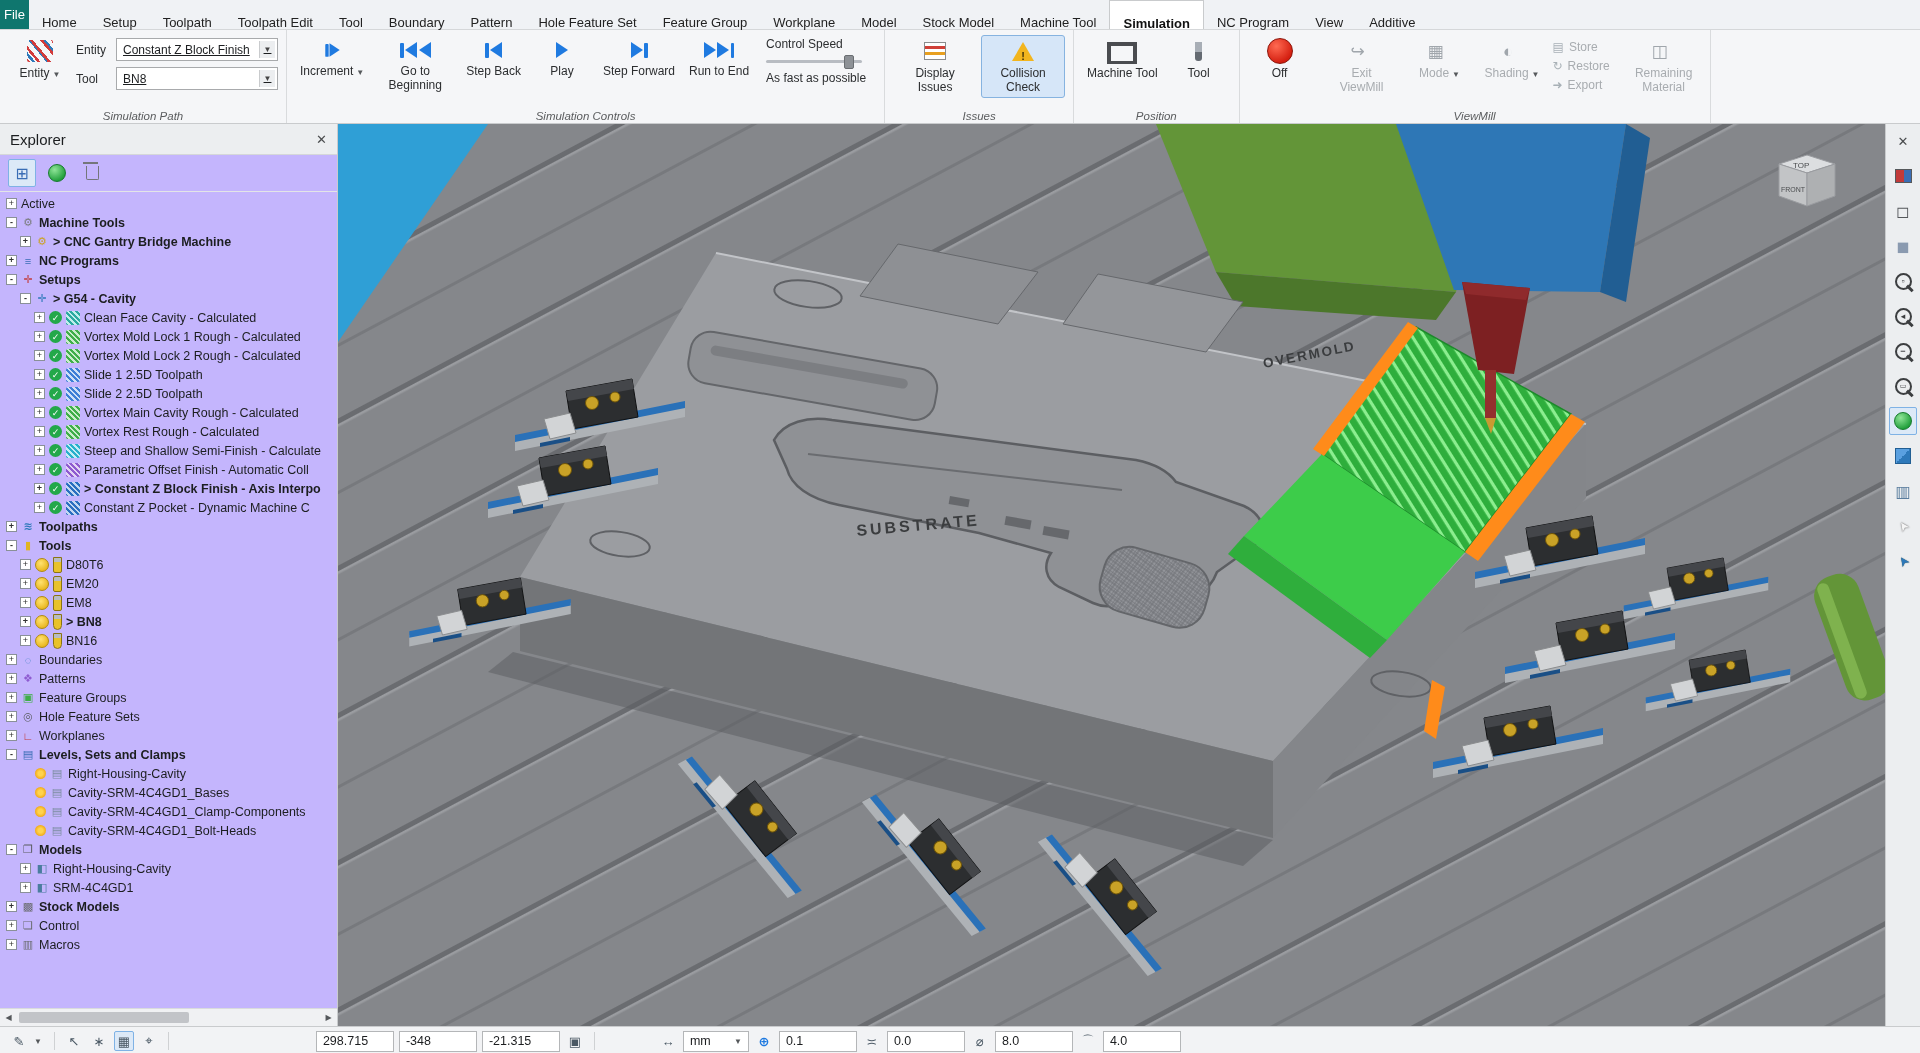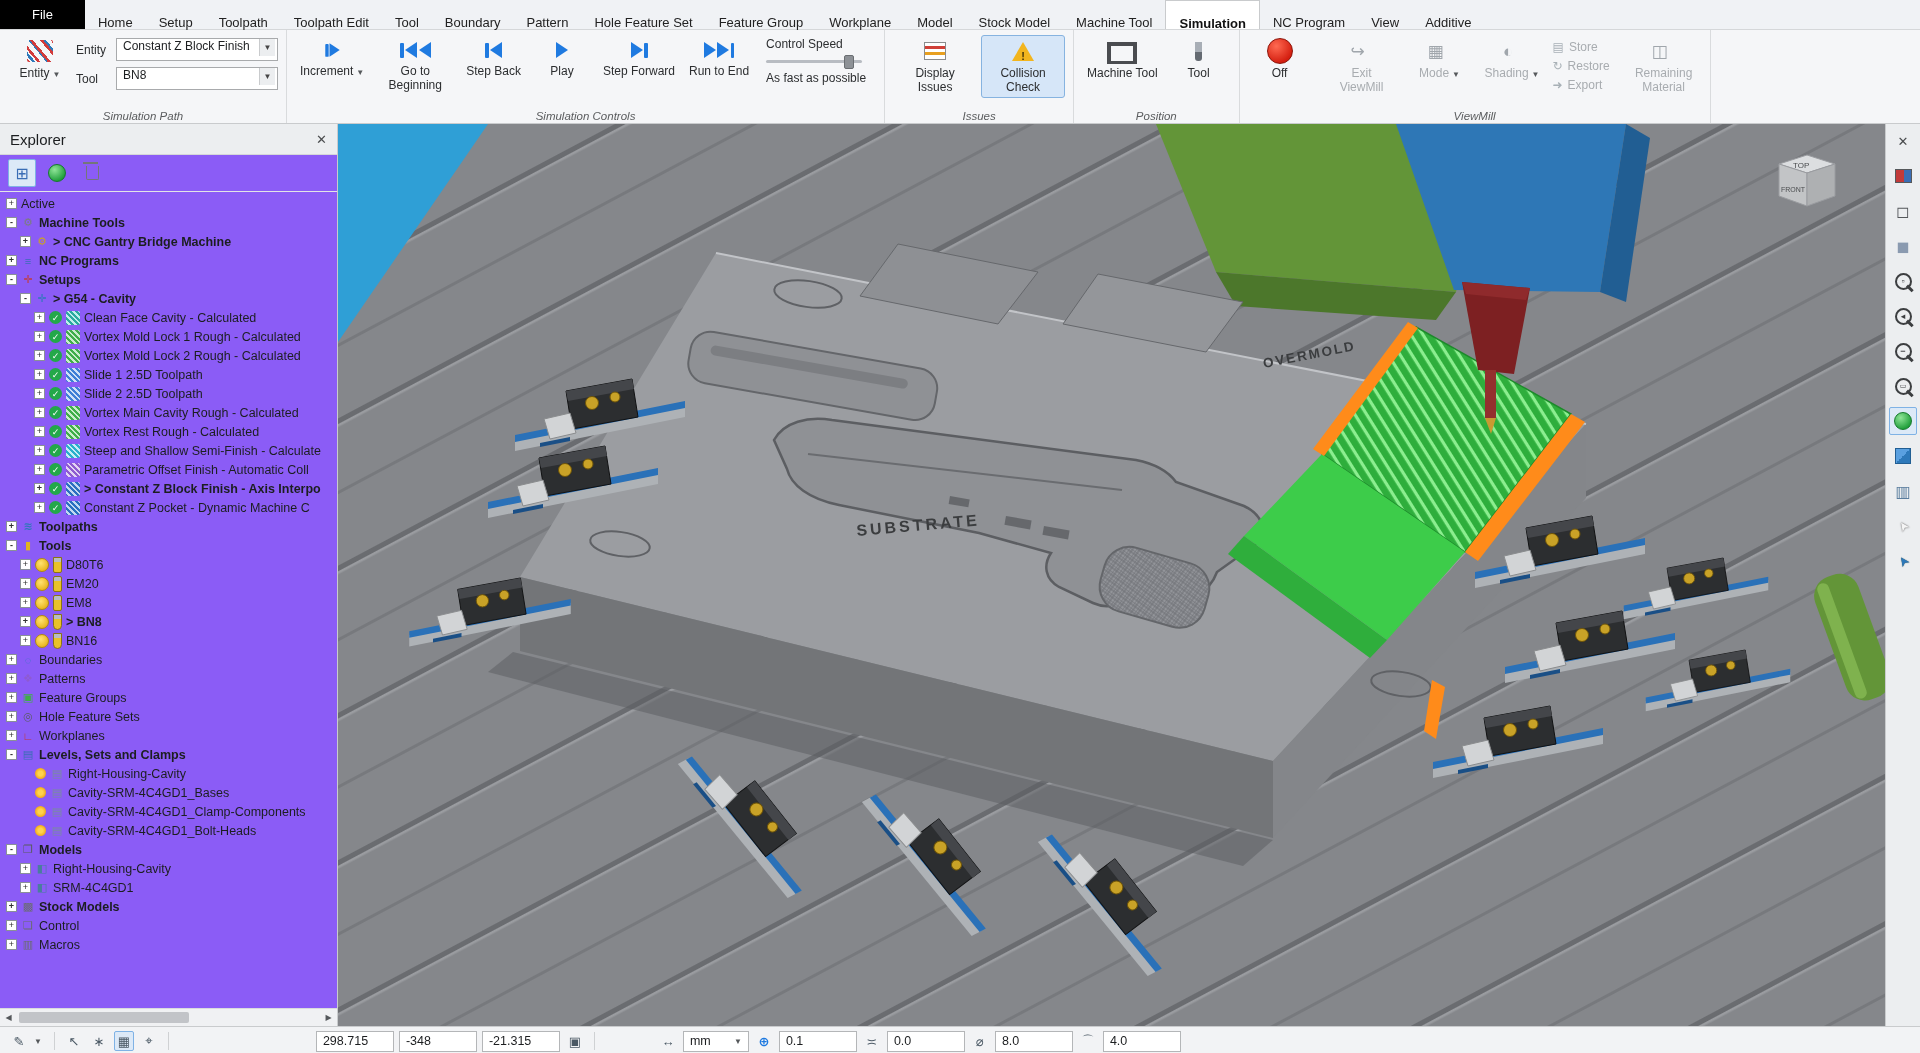--- a/index.html
+++ b/index.html
@@ -2,42 +2,42 @@
 <html><head>
 <meta charset="utf-8">
 <style>
   html,body{margin:0;padding:0;width:1920px;height:1053px;overflow:hidden;
     font-family:"Liberation Sans","DejaVu Sans",sans-serif;background:#fff;}
   #app{width:1920px;height:1053px;display:flex;flex-direction:column;position:relative;}
 
   
   .tabbar{height:29px;background:#f0f2f5;border-bottom:1px solid #d5d7d9;display:flex;align-items:stretch;font-size:13px;flex:none;}
   .tab{padding:8px 13px;line-height:29px;color:#222;cursor:default;white-space:nowrap;}
-  .tab.file{background:#000000;color:#fff;padding:0 32px;}
+  .tab.file{background:#0f766e;color:#fff;padding:0 4px;}
   .tab.active{background:#ffffff;border:1px solid #c9cbcd;border-bottom:none;color:#111;font-weight:bold;}
 
   
   .ribbon{height:93px;background:#f5f6f8;border-bottom:1px solid #c9cbcd;display:flex;flex:none;}
   .rgroup{position:relative;border-right:1px solid #d9dbdd;padding:5px 8px 16px;display:flex;align-items:flex-start;}
   .rg-label{position:absolute;bottom:1px;left:0;width:100%;text-align:center;font-size:11.5px;color:#5a5c5e;white-space:nowrap;font-style:italic;}
   .rg-content{display:flex;gap:4px;align-items:flex-start;}
   .bigbtn{min-width:54px;max-width:74px;display:flex;flex-direction:column;align-items:center;gap:3px;padding:3px 4px;border-radius:3px;border:1px solid transparent;}
   .bigbtn.pressed{background:#d6e6f8;border:1px solid #86b3e0;}
   .blabel{font-size:12px;color:#2c2e30;text-align:center;line-height:1.18;}
   .bigbtn.disabled .blabel{color:#a8acb0;margin-left:8px;}
   .caret{font-size:8px;color:#55585b;margin-left:3px;}
   .ic{height:24px;display:flex;align-items:center;justify-content:center;}
 
   .entity-icon{width:26px;height:22px;border-radius:2px;background:
      repeating-linear-gradient(50deg,#d23b3b 0 2.5px,rgba(0,0,0,0) 2.5px 8px),
      repeating-linear-gradient(50deg,rgba(0,0,0,0) 0 4px,#2e79ba 4px 6.5px,rgba(0,0,0,0) 6.5px 11px);}
   .sp-combos{display:flex;flex-direction:column;gap:6px;margin-top:3px;}
   .combo-row{display:flex;align-items:center;gap:6px;}
   .combo-label{font-size:12px;color:#2c2e30;width:34px;}
-  .combo{width:152px;height:21px;background:#fff;border:1px solid #a8aaac;display:flex;align-items:flex-start;justify-content:space-between;padding:0 2px 0 6px;font-size:12px;color:#1c1e20;}
+  .combo{width:152px;height:21px;background:#fff;border:1px solid #a8aaac;display:flex;align-items:center;justify-content:space-between;padding:0 2px 0 6px;font-size:12px;color:#1c1e20;text-decoration:underline;}
   .combo-caret{width:15px;height:17px;display:flex;align-items:center;justify-content:center;font-size:8px;color:#444;background:#eceef0;border-left:1px solid #c9cbcd;}
 
   .media{display:flex;align-items:center;justify-content:center;height:22px;gap:1.5px;}
   .vbar{width:3.5px;height:15px;background:#1f7ae0;border-radius:1px;}
   .tri-r{width:0;height:0;border-top:8px solid transparent;border-bottom:8px solid transparent;border-left:12px solid #1f7ae0;}
   .tri-l{width:0;height:0;border-top:8px solid transparent;border-bottom:8px solid transparent;border-right:12px solid #1f7ae0;}
   .speedbox{display:flex;flex-direction:column;gap:4px;margin:2px 0 0 8px;width:110px;}
   .speed-label{font-size:12px;color:#2c2e30;}
   .slider{position:relative;height:12px;width:96px;}
   .slider-track{position:absolute;top:5px;left:0;width:96px;height:3px;background:#b8bcc2;border-radius:2px;}
@@ -62,21 +62,21 @@
 
   .bulb-icon{width:14px;height:14px;border-radius:50%;background:radial-gradient(circle at 40% 35%,#ffe87a,#eab71c 78%);border:1px solid #b08a10;position:relative;margin-bottom:4px;}
   .bulb-icon::after{content:"";position:absolute;bottom:-5px;left:3px;width:6px;height:4px;background:#9aa0a6;}
   .view-icon{width:18px;height:12px;border:2px solid #2e79ba;border-radius:2px;position:relative;}
   .view-icon::after{content:"";position:absolute;bottom:-5px;left:4px;width:8px;height:3px;background:#2e79ba;}
 
   
   .main{display:flex;height:902px;flex:none;}
 
   
-  .explorer{width:337px;flex:none;background:#8b5cf6;border-right:1px solid #c9cbcd;display:flex;flex-direction:column;}
+  .explorer{width:337px;flex:none;background:#c4b5fd;border-right:1px solid #c9cbcd;display:flex;flex-direction:column;}
   .exp-header{height:30px;background:#eceef0;border-bottom:1px solid #d5d7d9;display:flex;align-items:center;justify-content:space-between;padding:0 10px;flex:none;}
   .exp-title{font-size:15px;color:#1c1e20;}
   .exp-close{font-size:13px;color:#4a4c4e;cursor:default;}
   .exp-toolbar{height:36px;display:flex;align-items:center;gap:7px;padding:0 8px;border-bottom:1px solid #e3e5e7;flex:none;}
   .exp-tbtn{width:26px;height:26px;display:flex;align-items:center;justify-content:center;border:1px solid transparent;border-radius:2px;}
   .exp-tbtn.sel{background:#dce9f7;border:1px solid #7fb2e5;}
   .tree-ic::before{content:"⊞";font-size:16px;color:#3a6db5;}
   .globe-ic{width:16px;height:16px;border-radius:50%;background:radial-gradient(circle at 35% 30%,#8fe598,#1f9e3a 75%);border:1px solid #157a2c;}
   .trash-ic{width:11px;height:13px;border:1.5px solid #74767a;border-top:none;border-radius:0 0 2px 2px;position:relative;}
   .trash-ic::before{content:"";position:absolute;top:-4px;left:-3.5px;width:15px;height:2px;background:#74767a;}

